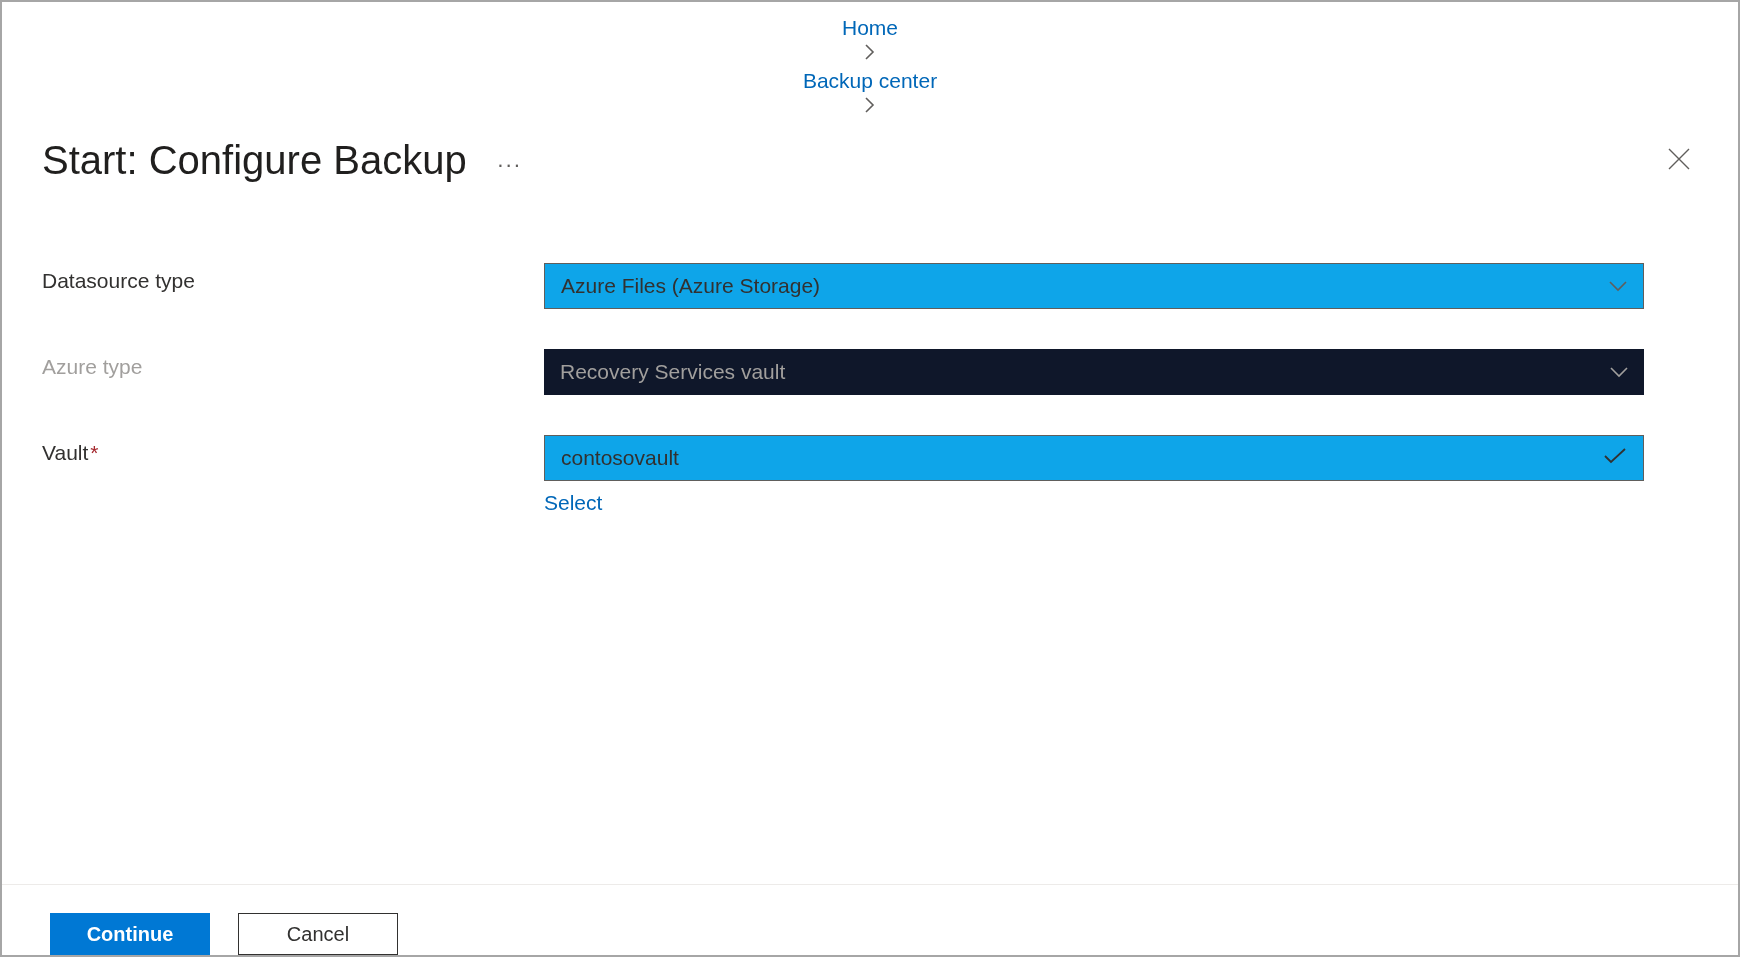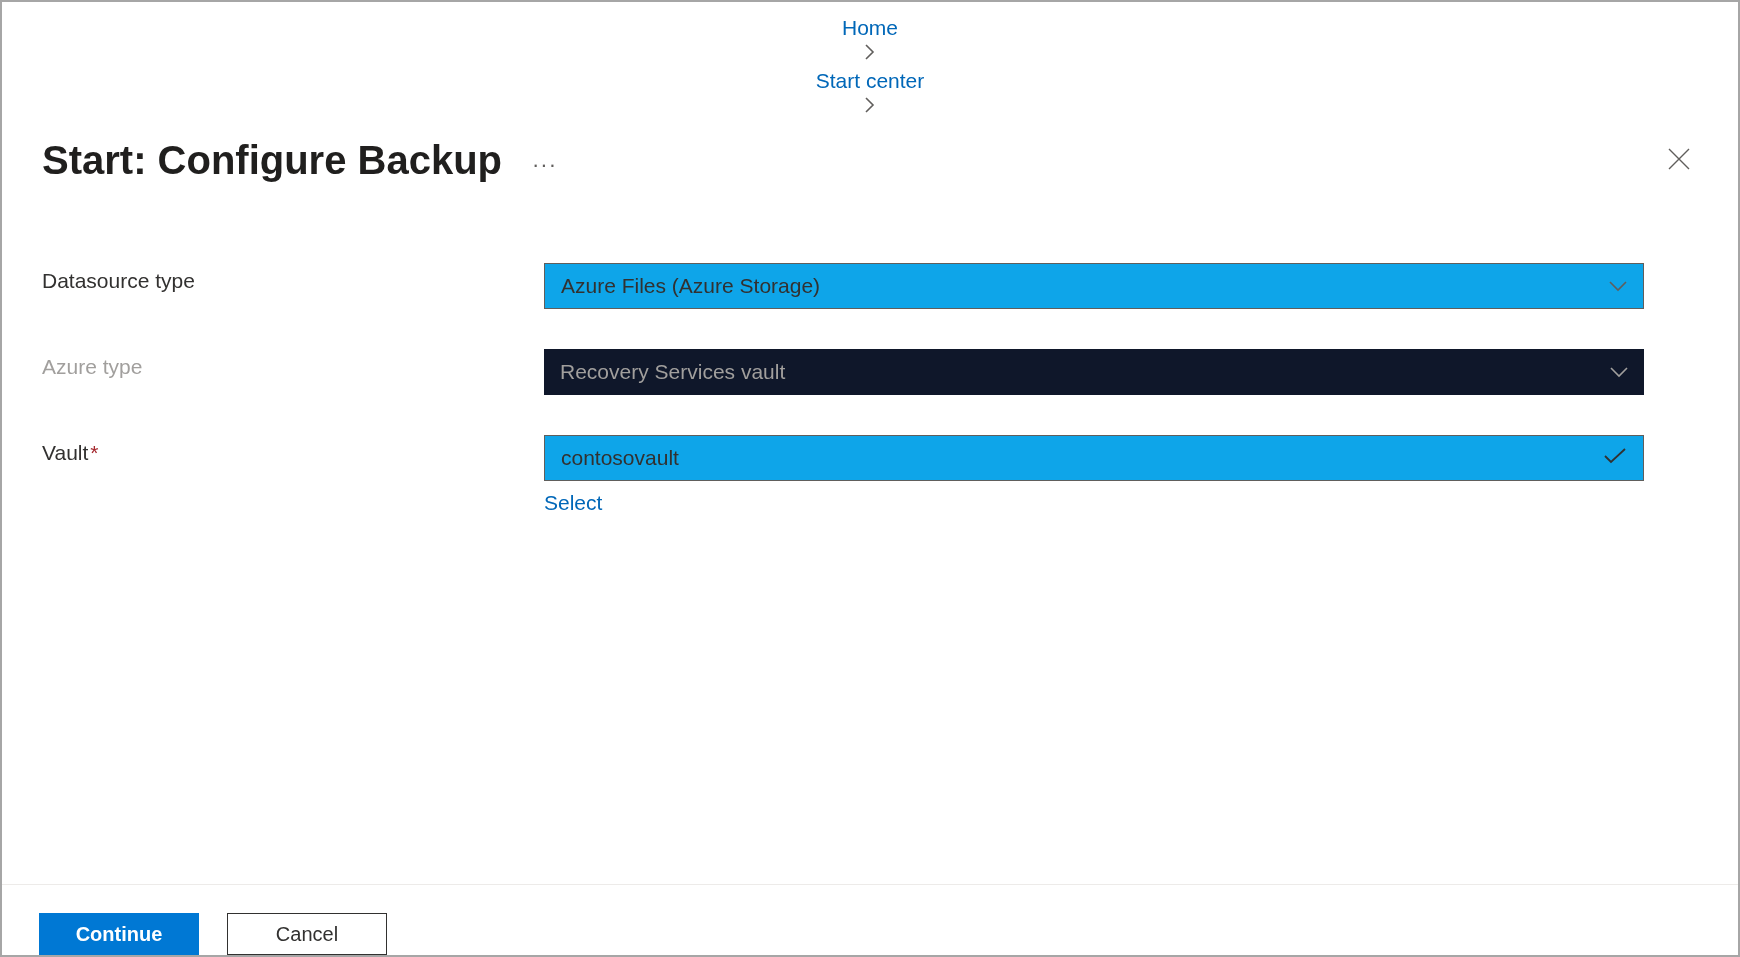--- a/index.html
+++ b/index.html
@@ -43,21 +43,21 @@
       justify-content: space-between;
       margin-bottom: 80px;
     }
     .title-left {
       display: flex;
       align-items: center;
       gap: 30px;
     }
     .page-title {
       font-size: 40px;
-      font-weight: 700;
+      font-weight: 400;
       color: #201f1e;
     }
     .ellipsis-icon {
       font-size: 22px;
       color: #605e5c;
       cursor: pointer;
       letter-spacing: 1px;
       user-select: none;
       padding-top: 8px;
     }
@@ -141,21 +141,21 @@
       cursor: pointer;
       display: inline-block;
       margin-top: 10px;
     }
     .footer-bar {
       position: absolute;
       bottom: 0;
       left: 0;
       right: 0;
       border-top: 1px solid #edebe9;
-      padding: 28px 40px 0 37px;
+      padding: 28px 40px 0 48px;
       display: flex;
       gap: 28px;
     }
     .btn {
       height: 42px;
       min-width: 160px;
       padding: 0 24px;
       font-size: 20px;
       cursor: pointer;
       border: none;
@@ -178,21 +178,21 @@
 <body>
 
 <div class="content-area">
   <nav class="breadcrumb">
     <a>Home</a>
     <span class="breadcrumb-sep">
       <svg width="10" height="16" viewBox="0 0 10 16">
           <path d="M1 1 L8 8 L1 15" stroke="#605e5c" stroke-width="1.6" fill="none"></path>
         </svg>
     </span>
-    <a>Start center</a>
+    <a>Backup center</a>
     <span class="breadcrumb-sep">
       <svg width="10" height="16" viewBox="0 0 10 16">
           <path d="M1 1 L8 8 L1 15" stroke="#605e5c" stroke-width="1.6" fill="none"></path>
         </svg>
     </span>
   </nav>
 
   <div class="title-row">
     <div class="title-left">
       <h1 class="page-title">Start: Configure Backup</h1>

